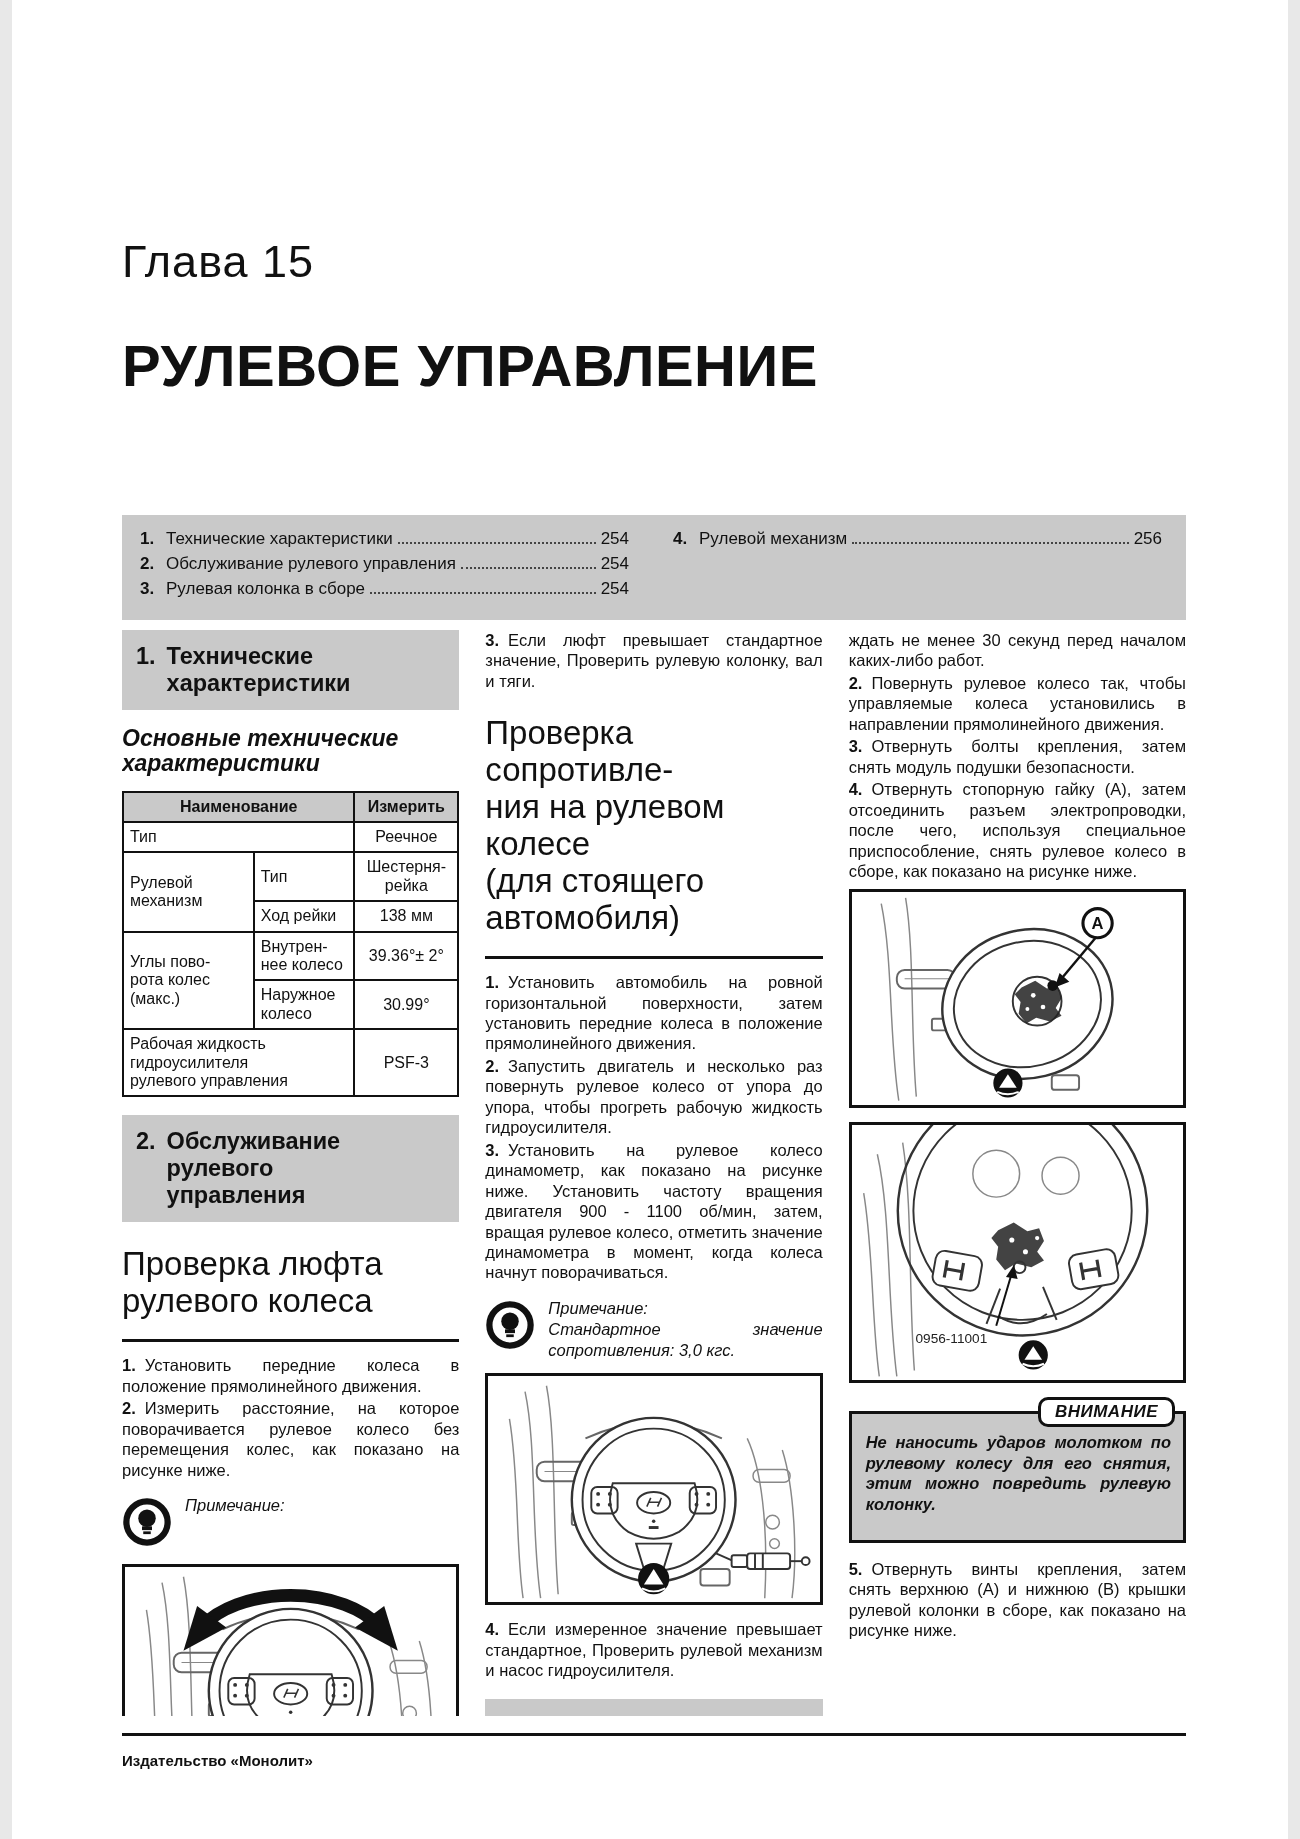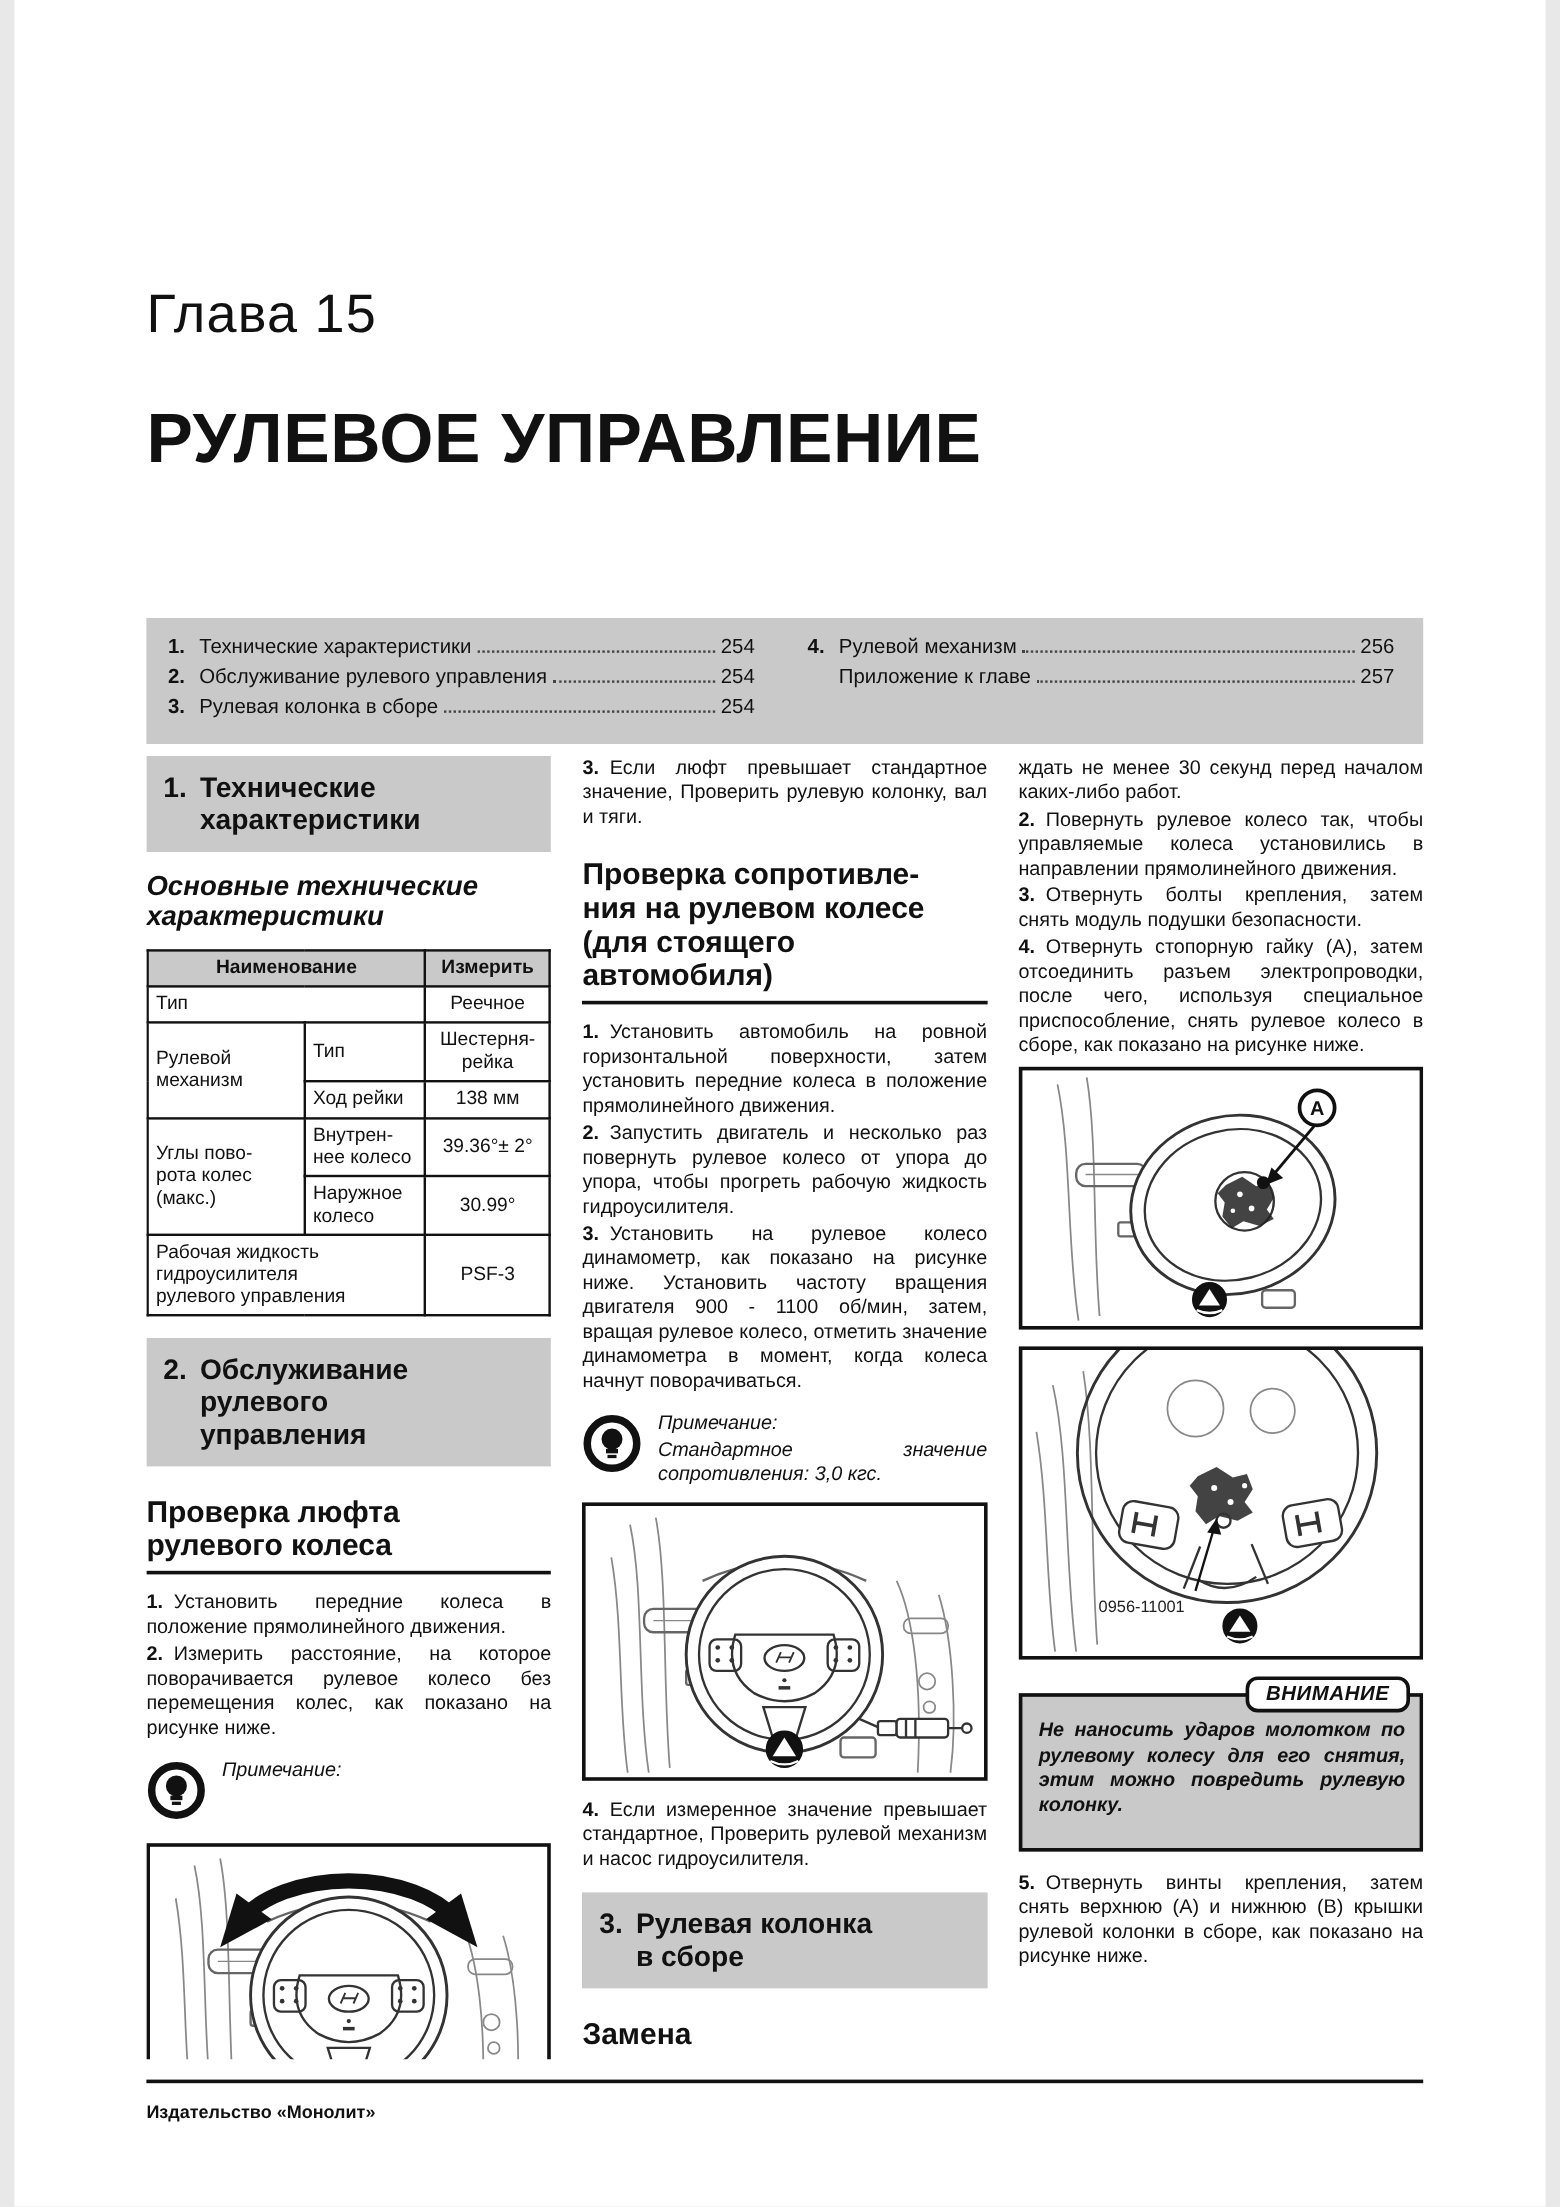--- a/index.html
+++ b/index.html
@@ -19,22 +19,22 @@
   .toc-label{white-space:nowrap;}
   .toc-dots{flex:1;border-bottom:2px dotted #444;margin:0 5px 3px;}
   .toc-page{flex:0 0 auto;}
   
   .cols{display:flex;gap:26px;margin-top:10px;height:1086px;overflow:hidden;}
   .col{flex:1;min-width:0;font-size:16.5px;line-height:1.24;text-align:justify;}
   .secbox{background:#c9c9c9;padding:13px 8px 13px 14px;display:flex;gap:11px;
     font-weight:bold;font-size:23.5px;line-height:1.15;text-align:left;margin:0 0 16px;}
   .secbox .sec-num{flex:0 0 auto;}
   .subtitle{font-weight:bold;font-style:italic;font-size:23px;line-height:1.1;margin:6px 0 14px;text-align:left;}
-  .subhead{font-size:25px;font-weight:bold;line-height:1.12;border-bottom:3.5px solid #111;
-    padding-bottom:7px;margin:24px 0 13px;text-align:left;}
+  .subhead{font-size:33px;font-weight:normal;line-height:1.12;border-bottom:3.5px solid #111;
+    padding-bottom:19px;margin:24px 0 13px;text-align:left;}
   .item{margin:0 0 2px;}
   .item .inum{margin-right:9px;}
   
   table.spec{border-collapse:collapse;width:100%;font-size:16px;line-height:1.15;margin:2px 0 18px;}
   table.spec th,table.spec td{border:2.5px solid #111;padding:5px 6px;vertical-align:middle;}
   table.spec th{background:#c9c9c9;font-weight:bold;text-align:center;}
   td.c{text-align:center;}
   
   .note{display:flex;gap:13px;margin:15px 0 13px;align-items:flex-start;}
   .note-icon{flex:0 0 50px;padding-top:2px;}
@@ -81,26 +81,20 @@
         <span class="toc-dots"></span>
         <span class="toc-page">254</span>
       </div>
     </div>
     <div class="toc-col">
       <div class="toc-item">
         <span class="toc-num">4.</span>
         <span class="toc-label">Рулевой механизм</span>
         <span class="toc-dots"></span>
         <span class="toc-page">256</span>
-      </div>
-      <div class="toc-item">
-        <span class="toc-num"></span>
-        <span class="toc-label">Приложение к главе</span>
-        <span class="toc-dots"></span>
-        <span class="toc-page">257</span>
       </div>
     </div>
   </div>
 
   <div class="cols">
 
     <div class="col">
 
       <div class="secbox">
         <span class="sec-num">1.</span>

